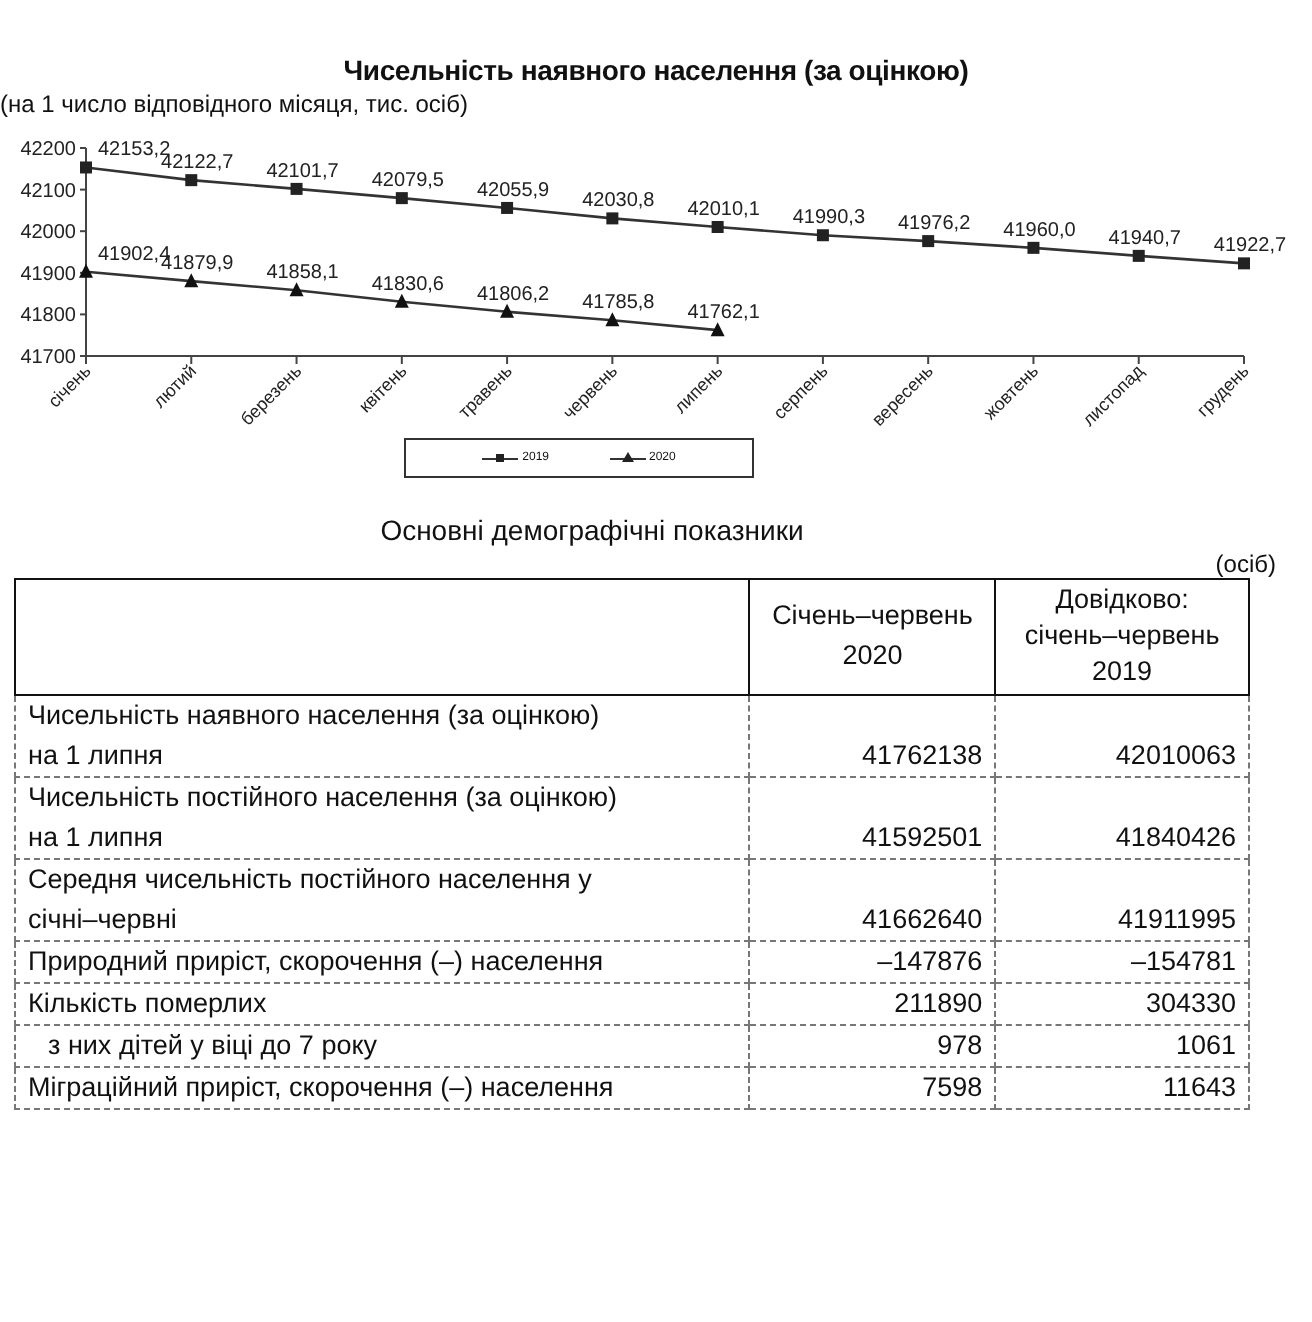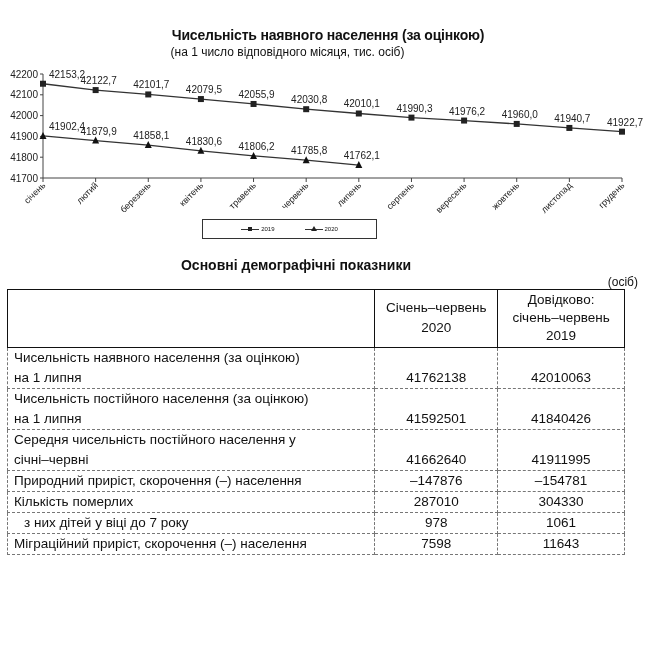--- a/index.html
+++ b/index.html
@@ -1,34 +1,34 @@
 <!DOCTYPE html>
 <html><head>
 <meta charset="utf-8">
 <style>
   html, body { margin: 0; padding: 0; background: #ffffff; }
   body { width: 656px; height: 661px; position: relative; font-family: "Liberation Sans", sans-serif; color: #111; overflow: hidden; }
   .chart-title { position: absolute; top: 27px; left: 0; width: 656px; text-align: center; font-weight: bold; font-size: 14px; letter-spacing: -0.2px; }
-  .chart-subtitle { position: absolute; top: 45px; left: 0; width: 575px; text-align: center; font-size: 12px; }
+  .chart-subtitle { position: absolute; top: 45px; left: 0; width: 575px; font-size: 12px; }
   #chart { position: absolute; left: 0; top: 60px; }
   .legend { position: absolute; left: 202px; top: 219px; width: 173px; height: 18px; border: 1px solid #333; display: flex; align-items: center; justify-content: center; gap: 30px; font-size: 6px; }
   .legend-item { display: flex; align-items: center; gap: 2px; }
   .legend-line { width: 18px; height: 1px; background: #333; position: relative; }
   .legend-marker-sq { position: absolute; left: 7px; top: -2px; width: 4px; height: 4px; background: #222; }
   .legend-marker-tri { position: absolute; left: 6px; top: -3px; width: 0; height: 0; border-left: 3px solid transparent; border-right: 3px solid transparent; border-bottom: 5px solid #222; }
-  .section-title { position: absolute; top: 257px; left: 0; width: 592px; text-align: center; font-weight: bold; font-size: 14px; }
+  .section-title { position: absolute; top: 257px; left: 0; width: 592px; text-align: center; font-weight: normal; font-size: 14px; }
   .units { position: absolute; top: 275px; right: 18px; font-size: 12px; }
   table { position: absolute; left: 7px; top: 289px; width: 502px; border-collapse: collapse; font-size: 13.5px; }
   table { width: 502px; }
   td, th { border: 1px dashed #777; padding: 0 6px; line-height: 20px; }
   th { border: 1px solid #111; font-weight: normal; text-align: center; vertical-align: bottom; height: 55px; padding-bottom: 2px; }
   .col-label { width: 367px; }
   .col-a { width: 112px; }
   .col-b { width: 116px; }
-  td.num { text-align: center; vertical-align: bottom; }
+  td.num { text-align: right; vertical-align: bottom; }
   td.label { text-align: left; }
   .underline { }
   .indent { padding-left: 16px; }
   .tbl-wrap { position: absolute; left: 7px; top: 289px; }
   .tbl-wrap table { position: static; width: 618px; }
 </style>
 </head>
 <body>
 
 <div class="chart-title">Чисельність наявного населення (за оцінкою)</div>
@@ -163,21 +163,21 @@
           <td class="num">41662640</td>
           <td class="num">41911995</td>
         </tr>
         <tr>
           <td class="label"><span>Природний приріст, скорочення (–) населення</span></td>
           <td class="num">–147876</td>
           <td class="num">–154781</td>
         </tr>
         <tr>
           <td class="label"><span>Кількість померлих</span></td>
-          <td class="num">287010</td>
+          <td class="num">211890</td>
           <td class="num">304330</td>
         </tr>
         <tr>
           <td class="label indent"><span>з них дітей у віці до 7 року</span></td>
           <td class="num">978</td>
           <td class="num">1061</td>
         </tr>
         <tr>
           <td class="label"><span>Міграційний приріст, скорочення (–) населення</span></td>
           <td class="num">7598</td>

